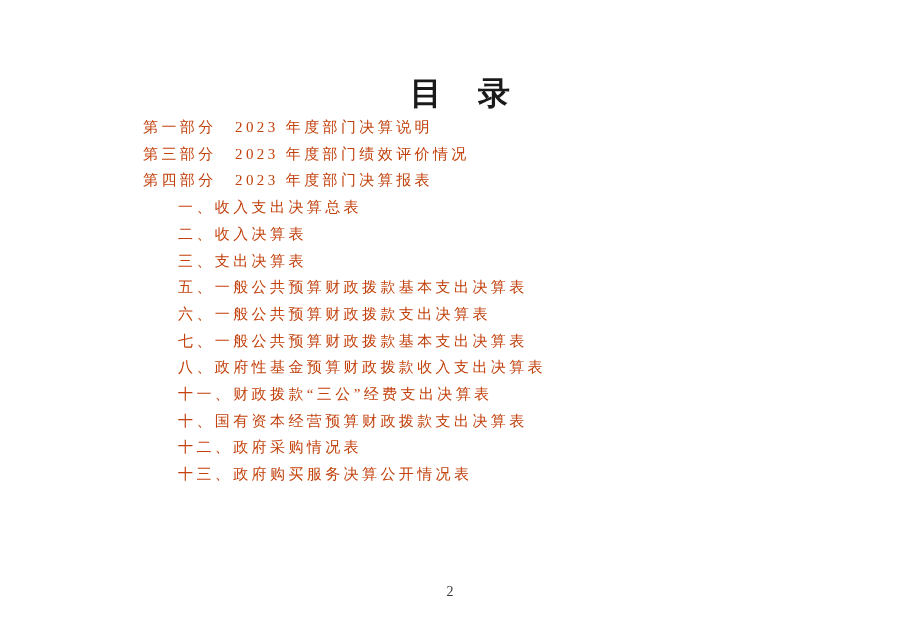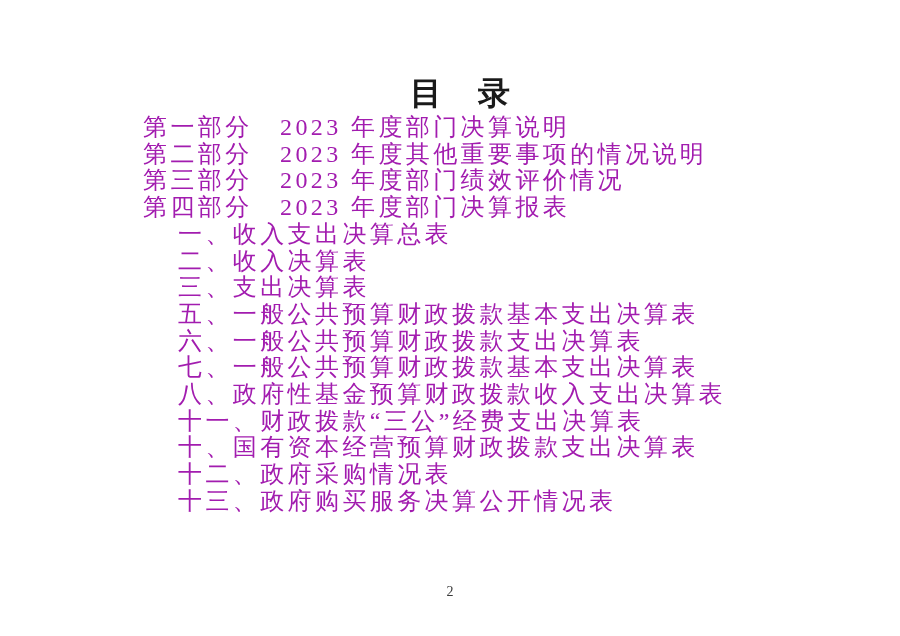--- a/index.html
+++ b/index.html
@@ -30,25 +30,25 @@
     color: #1a1a1a;
     white-space: pre;
   }
   .toc {
     position: absolute;
     left: 143px;
     top: 114px;
     color: #333333;
   }
   .toc-line {
-    font-size: 24px;
+    font-size: 15px;
     line-height: 26.7px;
     letter-spacing: 3.4px;
     white-space: pre;
-    color: #a21caf;
+    color: #c2410c;
   }
   .toc-line.item {
     margin-left: 35px;
   }
   .page-number {
     position: absolute;
     left: 0;
     top: 584px;
     width: 100%;
     text-align: center;
@@ -58,21 +58,20 @@
 </style>
 </head>
 <body>
 
 <div class="page">
 
   <h1 class="doc-title">目　录</h1>
 
   <div class="toc">
     <div class="toc-line part">第一部分　2023 年度部门决算说明</div>
-    <div class="toc-line part">第二部分　2023 年度其他重要事项的情况说明</div>
     <div class="toc-line part">第三部分　2023 年度部门绩效评价情况</div>
     <div class="toc-line part">第四部分　2023 年度部门决算报表</div>
 
     <div class="toc-line item">一、收入支出决算总表</div>
     <div class="toc-line item">二、收入决算表</div>
     <div class="toc-line item">三、支出决算表</div>
     <div class="toc-line item">五、一般公共预算财政拨款基本支出决算表</div>
     <div class="toc-line item">六、一般公共预算财政拨款支出决算表</div>
     <div class="toc-line item">七、一般公共预算财政拨款基本支出决算表</div>
     <div class="toc-line item">八、政府性基金预算财政拨款收入支出决算表</div>

